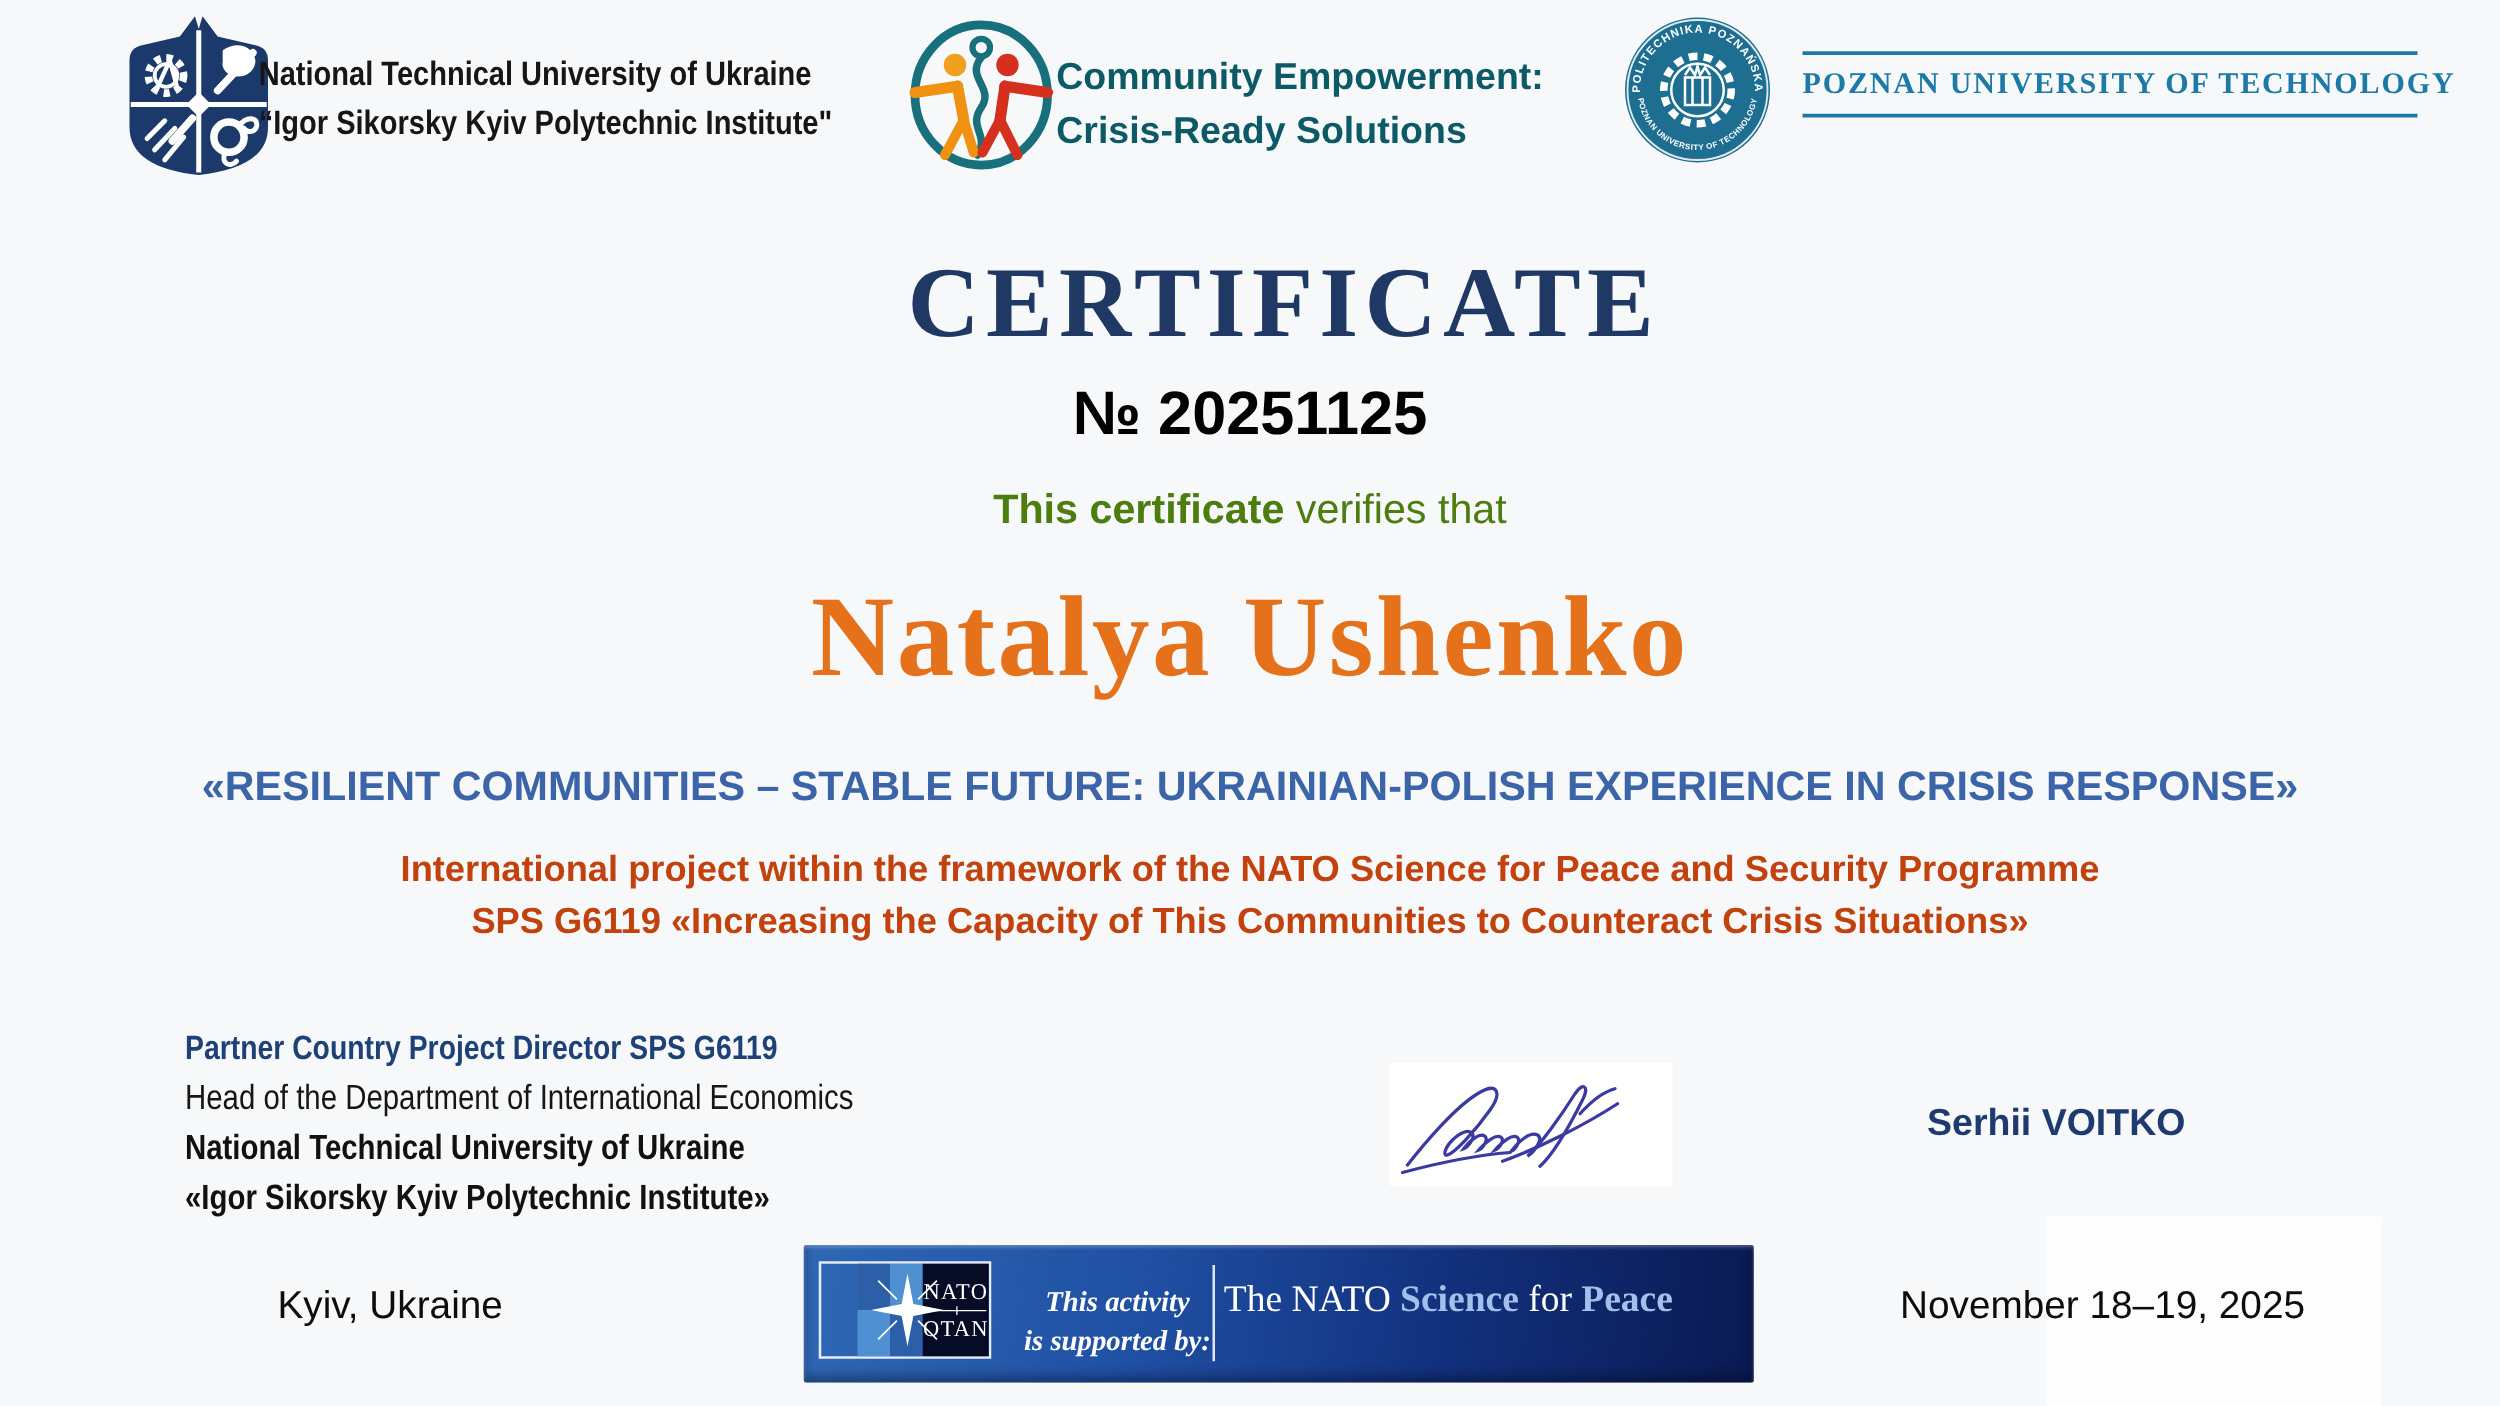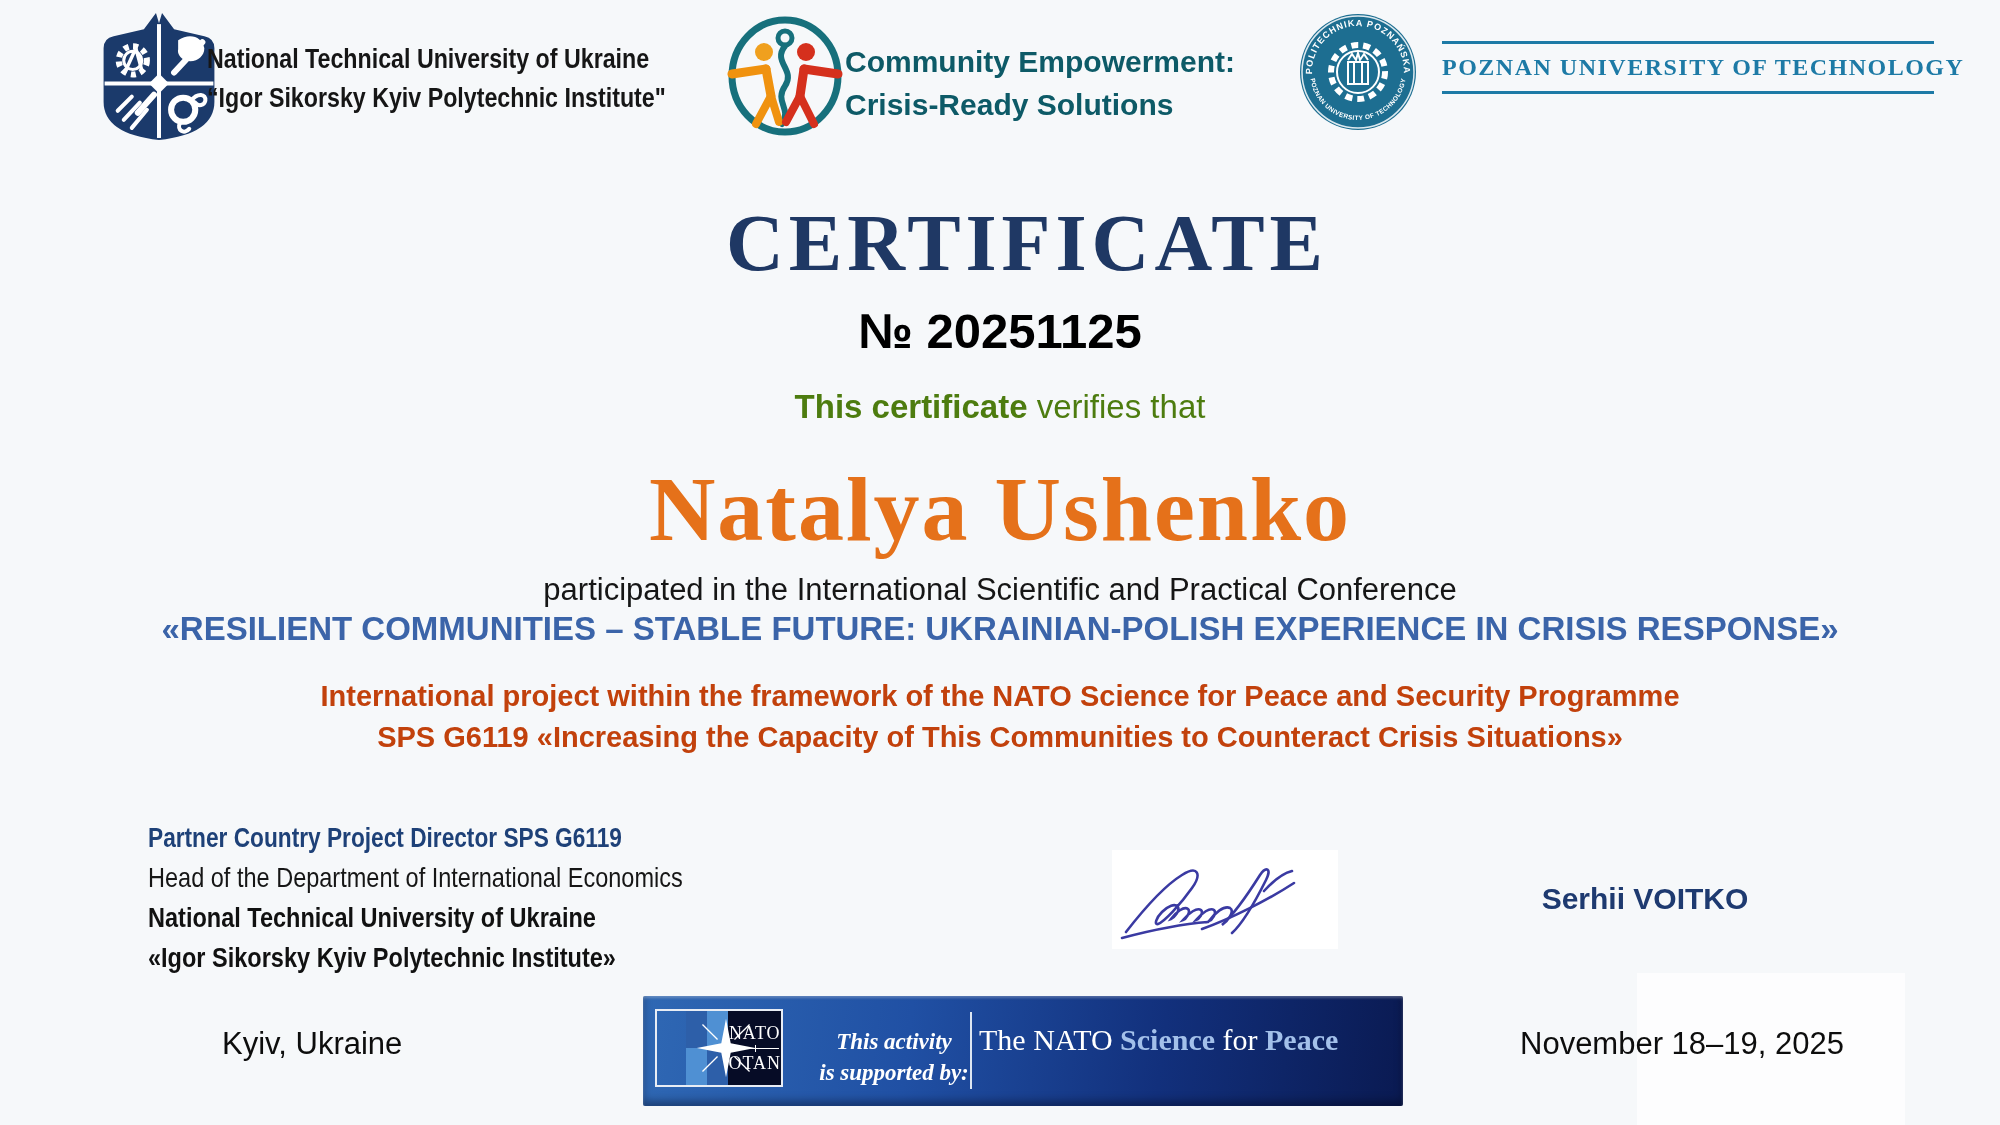--- a/index.html
+++ b/index.html
@@ -47,21 +47,21 @@
         font-weight:bold;color:#1e3a70;}
 
   
   .date-panel{left:1637px;top:973px;width:268px;height:152px;background:#fdfdfe;}
   .kyiv{left:222px;top:1026px;font-size:31px;color:#0d0d0d;}
   .event-date{left:1520px;top:1026px;font-size:31px;color:#0d0d0d;}
 
   .nato-banner{left:643px;top:996px;width:760px;height:110px;border-radius:2px;
         background:linear-gradient(97deg,#2f68b4 0%,#2050a4 35%,#12307c 68%,#0a1a52 100%);
         box-shadow:inset 0 2px 3px rgba(255,255,255,.28),inset 0 -5px 9px rgba(0,0,16,.38);}
-  .nato-flag{position:absolute;left:12px;top:13px;width:128px;height:78px;
+  .nato-flag{position:absolute;left:12px;top:13px;width:138px;height:78px;
         border:2px solid #e8edf5;box-sizing:border-box;display:flex;padding-left:29px;}
   .flag-quadrants{position:relative;width:80px;height:100%;}
   .flag-quadrants .q{position:absolute;width:50%;height:50%;}
   .q.tl{left:0;top:0;background:#2d5fa9;}
   .q.tr{right:0;top:0;background:#4f90d3;}
   .q.bl{left:0;bottom:0;background:#4f90d3;}
   .q.br{right:0;bottom:0;background:#2d5fa9;}
   .compass{position:absolute;left:8px;top:5px;}
   .flag-panel{flex:1;background:#060c26;display:flex;flex-direction:column;
         align-items:center;justify-content:center;gap:4px;}
@@ -173,21 +173,20 @@
   <div class="abs center title nowrap">CERTIFICATE</div>
 
   <div class="abs center cert-number nowrap">№ 20251125</div>
 
   <div class="abs center verify-line nowrap">
     <b>This certificate</b><span> verifies that</span>
   </div>
 
   <div class="abs center name nowrap">Natalya Ushenko</div>
 
-  <div class="abs center participated nowrap">participated in the International Scientific and Practical Conference</div>
 
   <div class="abs center conf-title nowrap">«RESILIENT COMMUNITIES – STABLE FUTURE: UKRAINIAN-POLISH EXPERIENCE IN CRISIS RESPONSE»</div>
 
   <div class="abs center project">
     <div class="nowrap">International project within the framework of the NATO Science for Peace and Security Programme</div>
     <div class="nowrap">SPS G6119 «Increasing the Capacity of This Communities to Counteract Crisis Situations»</div>
   </div>
 
   <div class="abs signatory-block">
     <div class="l1">Partner Country Project Director SPS G6119</div>

